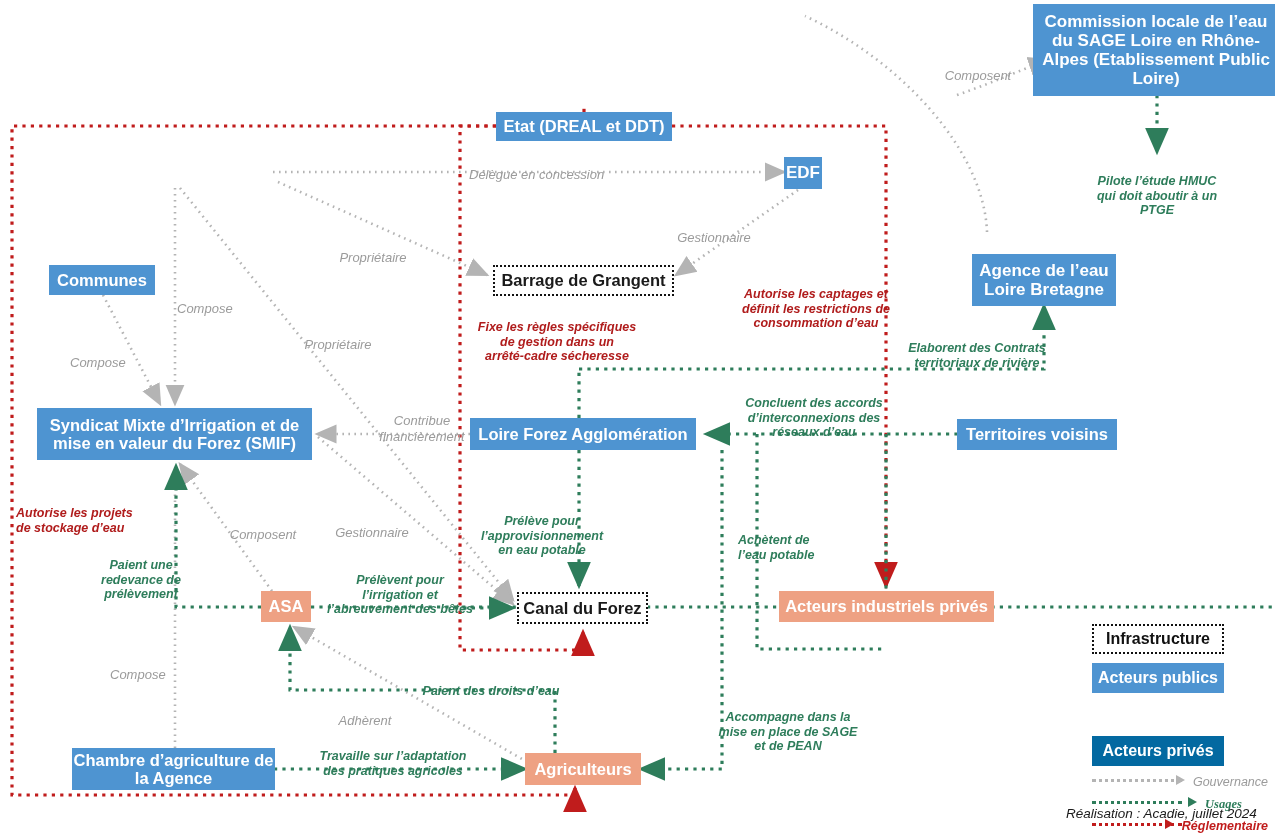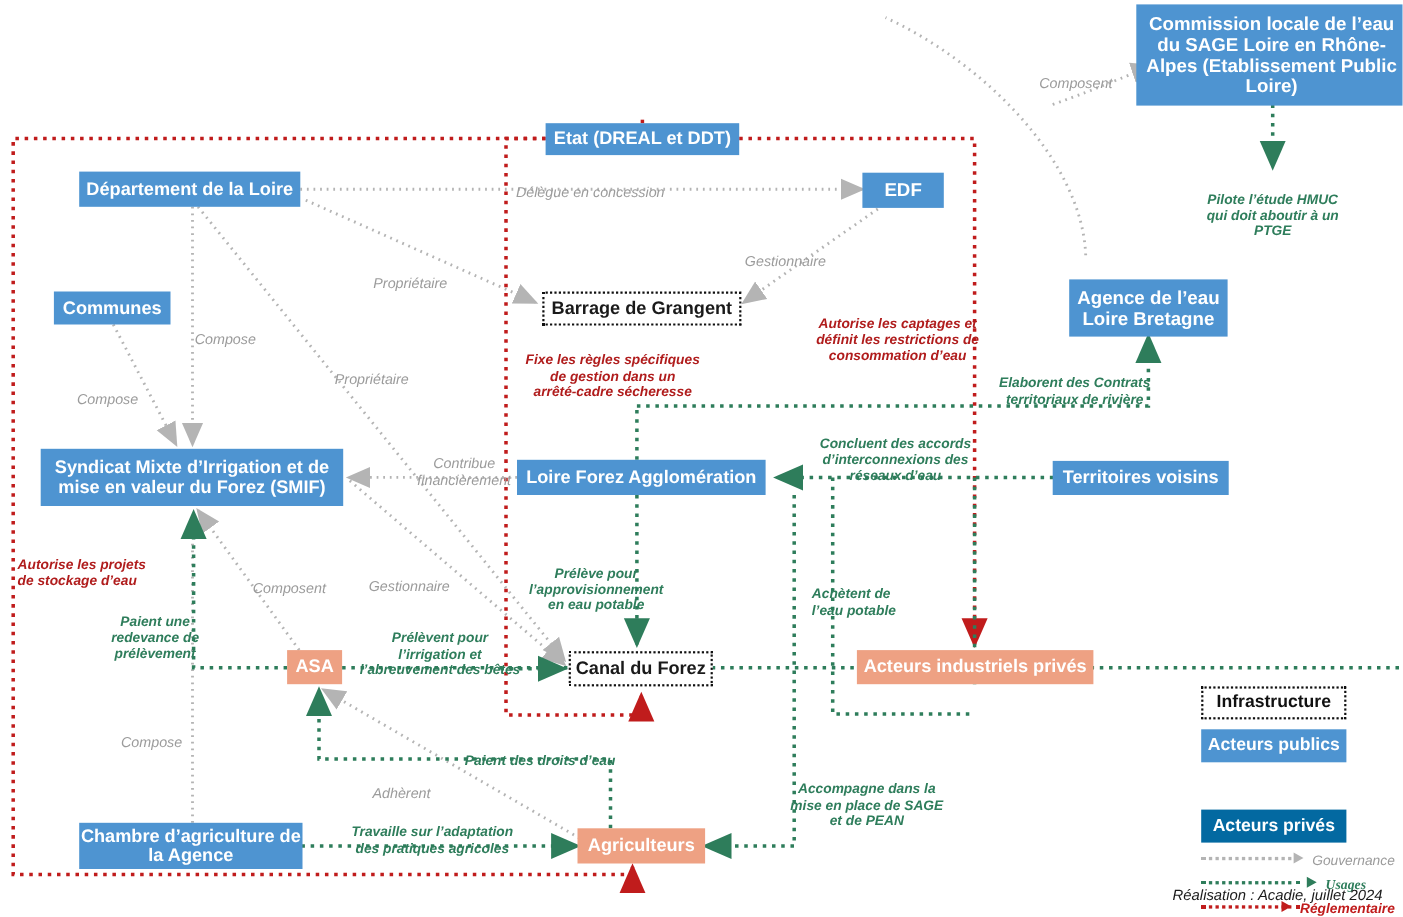--- a/index.html
+++ b/index.html
@@ -153,25 +153,22 @@
   </svg>
 
   <div class="node public" style="left:1033px;top:4px;width:246px;height:92px;font-size:17px;padding:0 8px;">
     <span>Commission locale de l’eau du SAGE Loire en Rhône-Alpes (Etablissement Public Loire)</span>
   </div>
 
   <div class="node public" style="left:496px;top:112px;width:176px;height:29px;font-size:16.5px;">
     <span>Etat (DREAL et DDT)</span>
   </div>
 
-  <div class="node public" style="left:72px;top:156px;width:201px;height:32px;font-size:16.5px;">
-    <span>Département de la Loire</span>
-  </div>
-
-  <div class="node public" style="left:784px;top:157px;width:74px;height:32px;font-size:17px;">
+
+  <div class="node public" style="left:784px;top:157px;width:38px;height:32px;font-size:17px;">
     <span>EDF</span>
   </div>
 
   <div class="node public" style="left:49px;top:265px;width:106px;height:30px;font-size:16.5px;">
     <span>Communes</span>
   </div>
 
   <div class="node infra" style="left:493px;top:265px;width:181px;height:31px;font-size:16.5px;">
     <span>Barrage de Grangent</span>
   </div>

